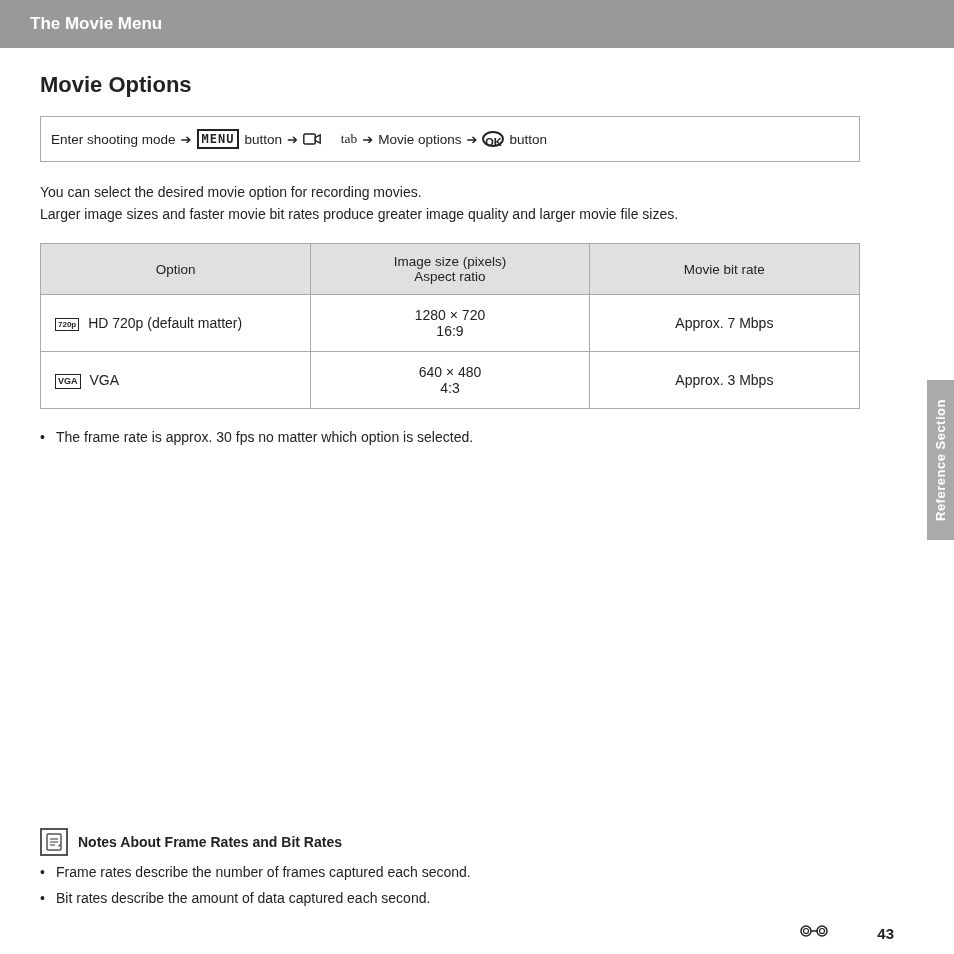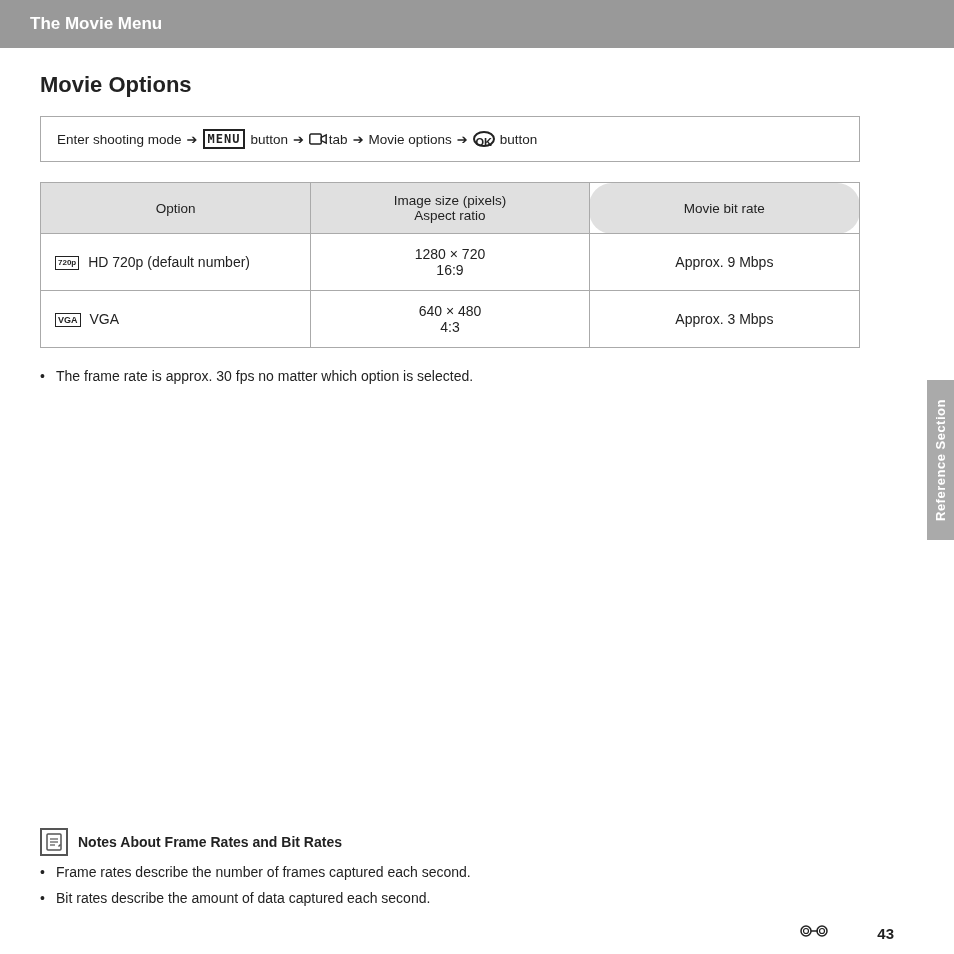--- a/index.html
+++ b/index.html
@@ -34,21 +34,21 @@
     .section-title {
       font-size: 22px;
       font-weight: 900;
       margin-bottom: 18px;
       font-family: Arial, Helvetica, sans-serif;
     }
 
     
     .nav-path-box {
       border: 1px solid #aaa;
-      padding: 12px 16px;
+      padding: 12px 10px;
       margin-bottom: 20px;
       font-size: 13.5px;
       display: flex;
       align-items: center;
       flex-wrap: wrap;
       gap: 2px;
     }
 
     .nav-path-box .arrow {
       margin: 0 3px;
@@ -115,21 +115,21 @@
     .options-table td {
       border: 1px solid #aaa;
       padding: 12px 14px;
       vertical-align: middle;
     }
     .options-table td.center {
       text-align: center;
     }
     .options-table .col-option { width: 33%; }
     .options-table .col-image  { width: 34%; }
-    .options-table .col-bitrate { width: 33%; border-radius: 23px; }
+    .options-table .col-bitrate { width: 33%; }
 
     
     .opt-icon {
       display: inline-block;
       border: 1.5px solid #222;
       font-size: 9px;
       font-weight: 700;
       padding: 1px 2px;
       margin-right: 5px;
       vertical-align: middle;
@@ -259,56 +259,60 @@
     <span style="margin-left:3px;">button</span>
     <span class="arrow">➔</span>
 
     <span class="tab-icon">
       <svg viewBox="0 0 22 18" xmlns="http://www.w3.org/2000/svg">
 
         <rect x="1" y="3" width="14" height="12" rx="1.5" fill="none" stroke="#222" stroke-width="1.8"></rect>
         <polygon points="15,7 21,4 21,14 15,11" fill="none" stroke="#222" stroke-width="1.8"></polygon>
       </svg>
     </span>
-    <span style="margin-left:0;">tab</span>
+    <span style="margin-left:18px;font-family:Liberation Serif, serif;">tab</span>
     <span class="arrow">➔</span>
     <span>Movie options</span>
     <span class="arrow">➔</span>
     <span class="ok-icon">OK</span>
     <span style="margin-left:3px;">button</span>
   </div>
 
+  <div class="description">
+    <p>You can select the desired movie option for recording movies.</p>
+    <p>Larger image sizes and faster movie bit rates produce greater image quality and larger movie file sizes.</p>
+  </div>
 
   <table class="options-table">
     <thead>
       <tr>
         <th class="col-option">
           <span>Option</span>
         </th>
         <th class="col-image">
           Image size (pixels)<br>Aspect ratio
         </th>
         <th class="col-bitrate">
           <span>Movie bit rate</span>
         </th>
       </tr>
     </thead>
     <tbody>
 
       <tr>
         <td>
           <span class="opt-icon opt-720p">720p</span>
-          <span>HD 720p (default number)</span>
+          <span>HD 720p (default matter)</span>
         </td>
         <td class="center">
           <span>1280 × 720</span><br>
           <span>16:9</span>
         </td>
         <td class="center">
-          <span>Approx. 9 Mbps</span>
+          <span>Approx. 7 Mbps</span>
         </td>
       </tr>
 
       <tr>
         <td>
           <span class="opt-icon opt-vga">VGA</span>
           <span>VGA</span>
         </td>
         <td class="center">
           <span>640 × 480</span><br>

